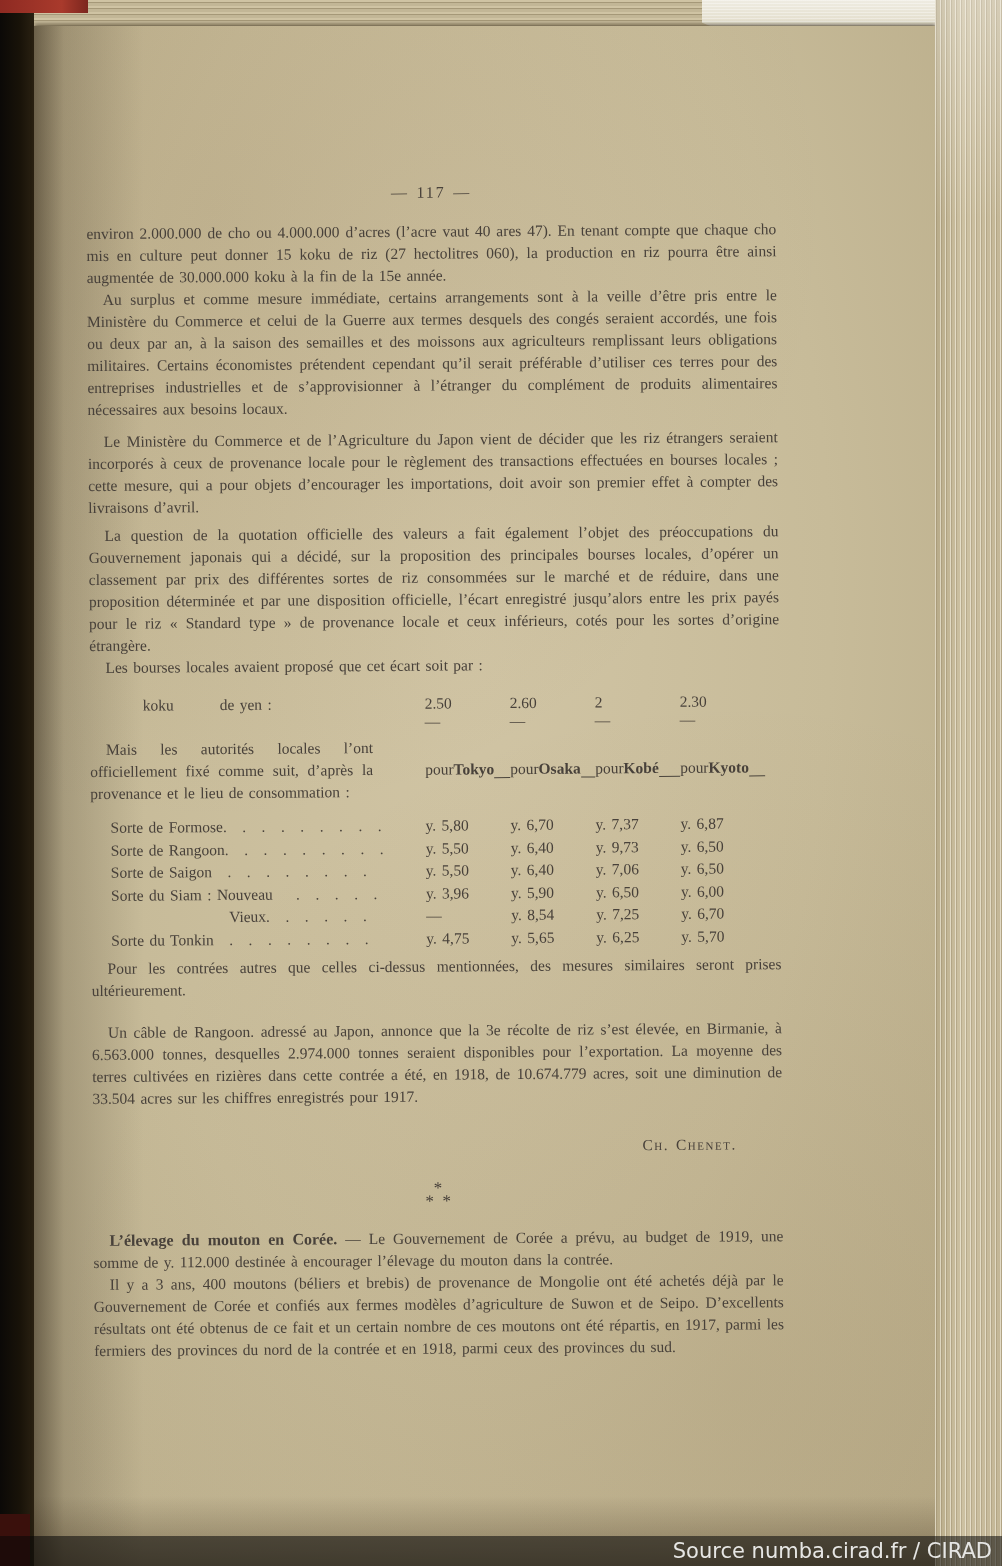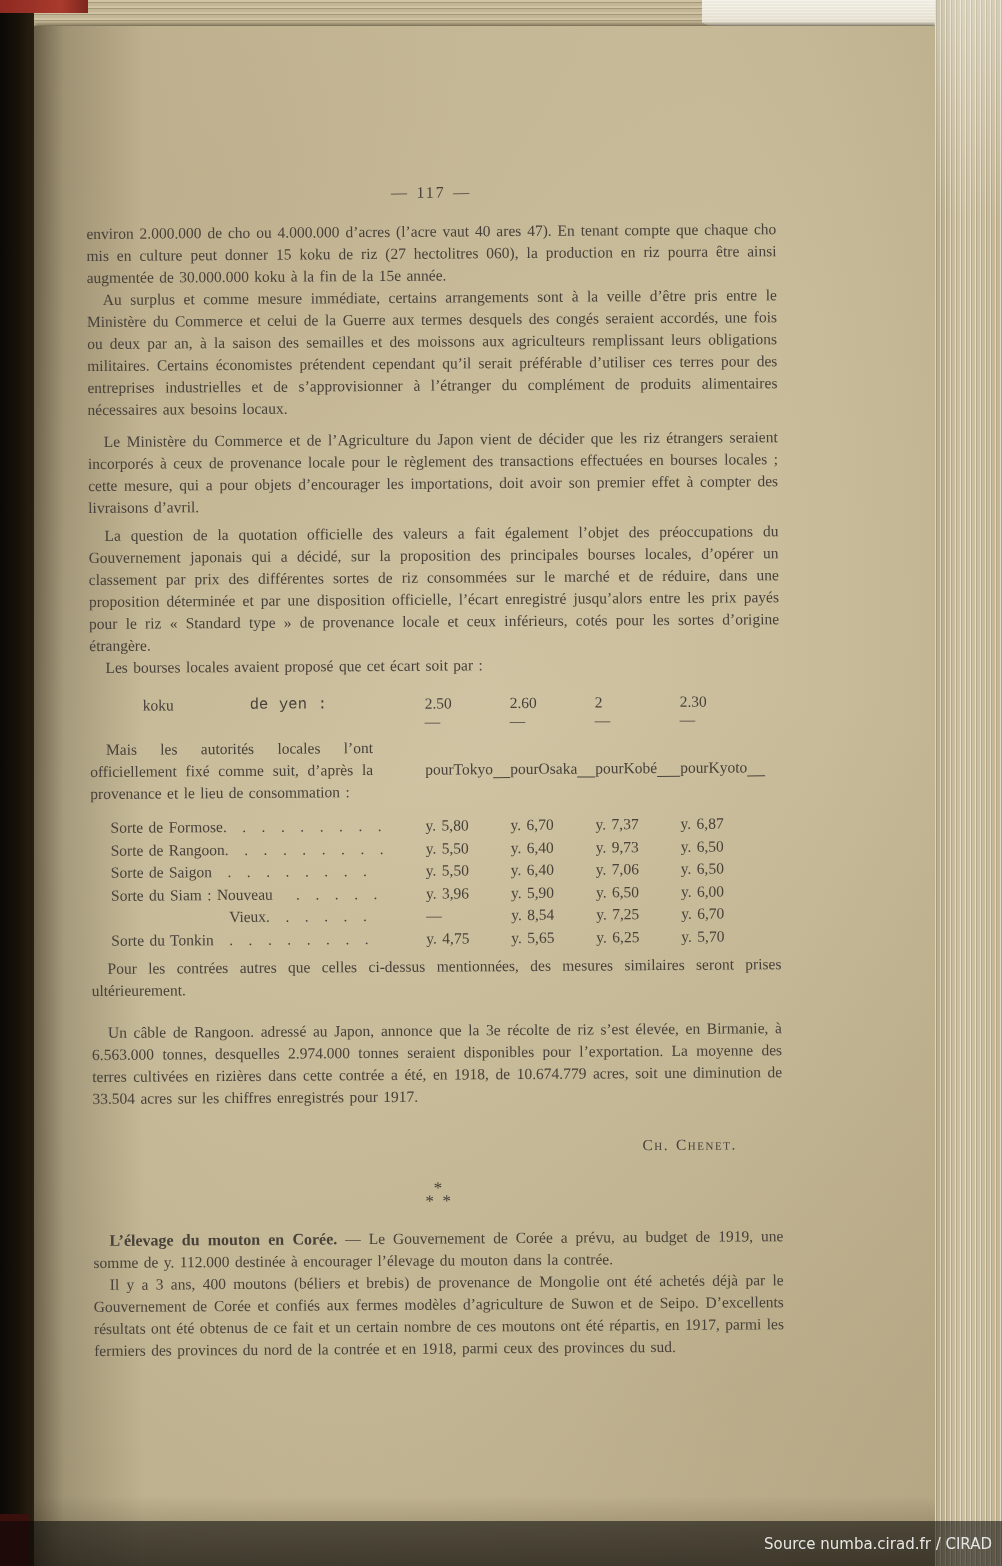--- a/index.html
+++ b/index.html
@@ -87,50 +87,50 @@
   p.para.gap-sm { margin-top: 10px; }
   p.para.gap-xs { margin-top: 6px; }
   p.para.gap-md { margin-top: 20px; }
 
   
   .tbl { margin-top: 16px; }
   .tbl-grid { display: grid; grid-template-columns: 335px 85px 85px 85px 85px; }
   .tbl .c { text-align: left; }
   .h1-left { display: flex; text-indent: 0; }
   .h1-koku { margin-left: 53px; }
-  .h1-yen { margin-left: 76px; font-family: Liberation Mono, monospace; }
+  .h1-yen { margin-left: 46px; }
   .tbl-dashes { margin-top: 0px; line-height: 14px; }
   .tbl-head2 { margin-top: 8px; }
   .note {
     text-align: justify; padding-right: 52px; line-height: 22px; text-indent: 16px;
   }
   .colhead { display: flex; flex-direction: row; align-items: center; }
   .colhead .pour { line-height: 22px; }
-  .colhead .city { line-height: 22px; }
+  .colhead .city { line-height: 22px; font-weight: bold; }
   .colhead .rule { width: 66px; border-bottom: 1.5px solid #4a443c; height: 0; margin-top: 16px; }
   .tbl-rows { margin-top: 12px; }
   .tbl-row { line-height: 22.5px; }
   .row-label { padding-left: 20px; white-space: nowrap; overflow: hidden; text-align: left; }
   .row-label.indent { padding-left: 138px; }
 
   .signature {
     margin-top: 28px; text-align: right; padding-right: 46px;
     font-variant: small-caps; letter-spacing: 1.5px;
   }
   .asterism { margin-top: 24px; text-align: center; font-size: 17px; line-height: 13px; }
 
   .section-lead { font-weight: 700; font-size: 16px; }
 
   
   .source-bar {
-    position: absolute; left: 0; right: 0; bottom: 0; height: 45px;
+    position: absolute; left: 0; right: 0; bottom: 0; height: 30px;
     background: rgba(8,8,8,0.55);
     display: flex; align-items: center; justify-content: flex-end;
     padding-right: 10px; box-sizing: border-box;
-    font-family: "DejaVu Sans", sans-serif; font-size: 15px; color: #e6e6e4;
+    font-family: "DejaVu Sans", sans-serif; font-size: 21px; color: #e6e6e4;
   }
 </style>
 </head>
 <body>
 
 <div class="scene">
 
   <div class="top-edges"></div>
   <div class="top-right-stack"></div>
   <div class="spine"></div>

